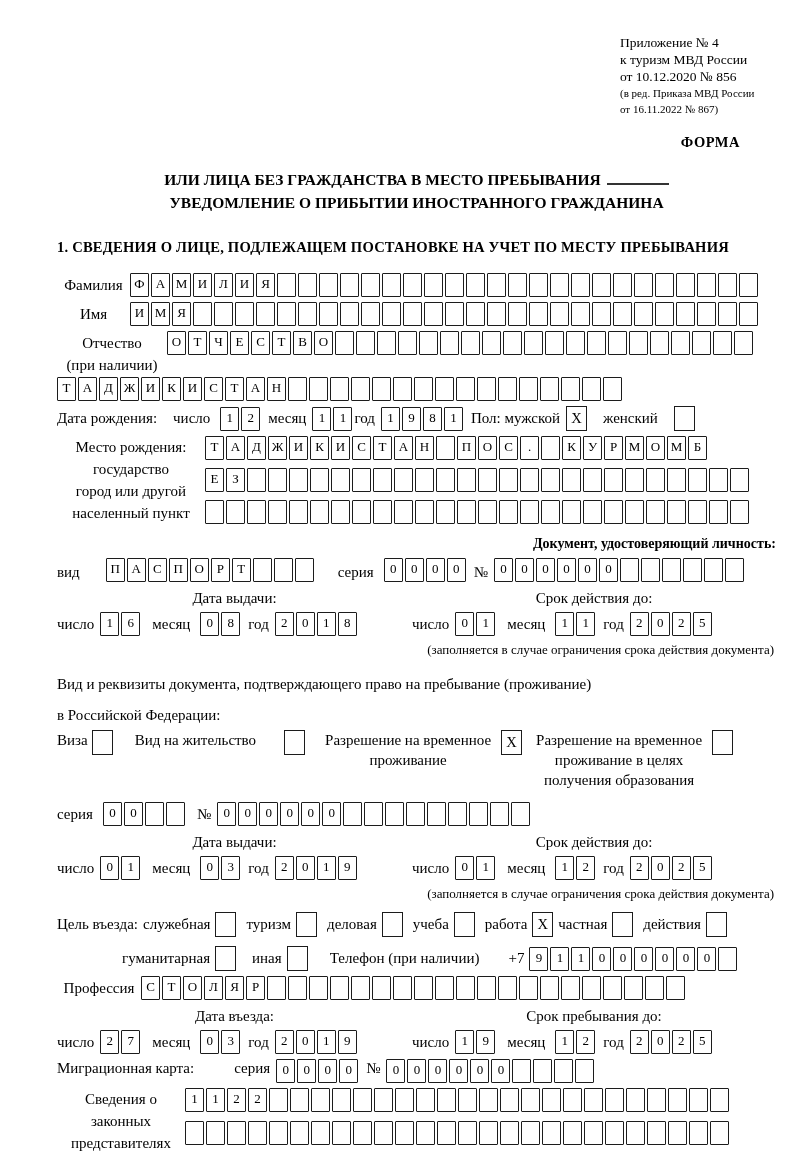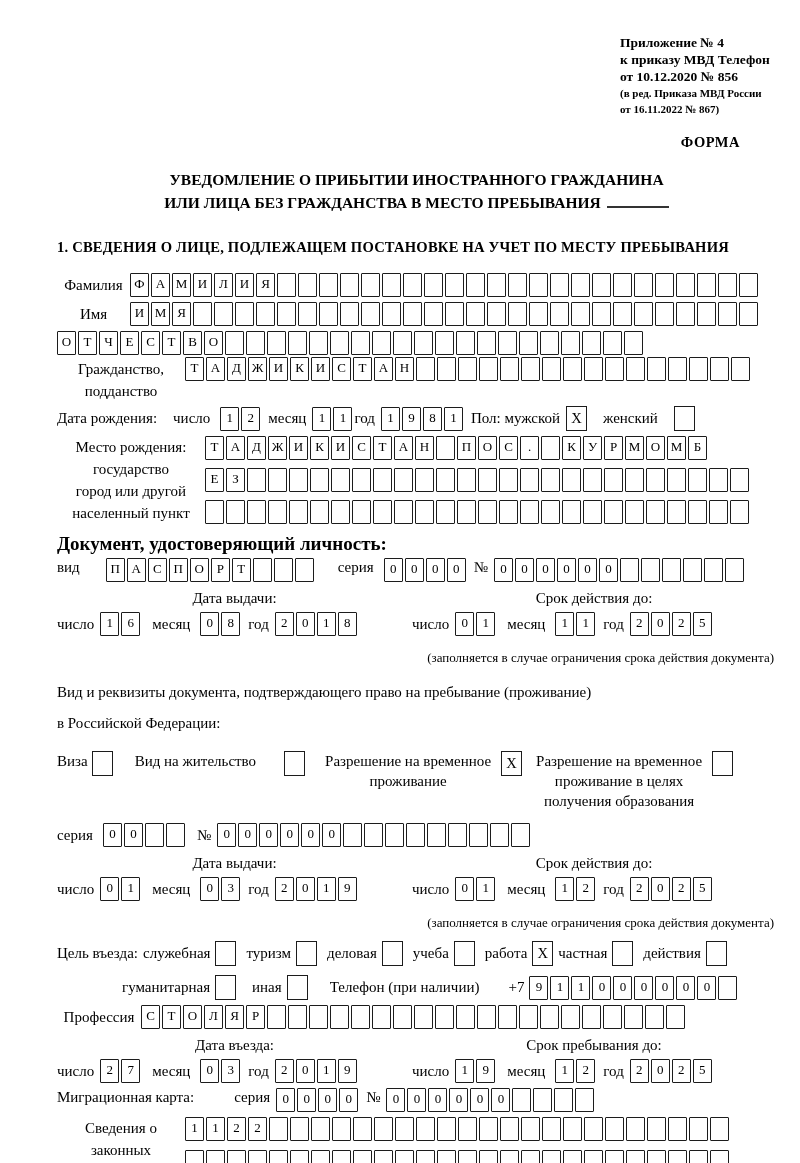--- a/index.html
+++ b/index.html
@@ -5,21 +5,21 @@
   * { margin:0; padding:0; box-sizing:border-box; }
   html,body { background:#fff; }
   body {
     width:800px; height:1163px; overflow:hidden;
     font-family:"Liberation Serif","DejaVu Serif",serif;
     color:#000; font-size:15px; line-height:19px;
   }
   .page { padding:34px 24px 0 57px; }
 
   
-  .hdr { margin-left:563px; font-size:13.5px; line-height:17px;font-weight:bold; }
+  .hdr { margin-left:563px; font-size:13.5px; line-height:17px; }
   .hdr .ed { font-size:11px; line-height:16px; }
   .hdr .ed:first-of-type { margin-top:4px; }
   .forma { text-align:right; font-weight:bold; font-size:14.5px; margin:16px 36px 0 0; letter-spacing:.5px; }
 
   .title { text-align:center; font-weight:bold; font-size:15.5px; line-height:23px; margin-top:16px; }
   .blank-line { display:inline-block; width:62px; border-bottom:2px solid #333; height:12px; margin-left:6px; }
 
   .sec1 { font-weight:bold; font-size:14.6px; margin-top:24px; letter-spacing:.2px; }
 
   
@@ -44,29 +44,29 @@
   .w-place { flex:0 0 148px; }
   .w-prof  { flex:0 0 84px; }
   .w-repr  { flex:0 0 128px; }
 
   .mt8 { } .mt12 { margin-top:12px; } .mt16 { margin-top:16px; }
 
   .inlinegrp { display:inline-flex; align-items:center; }
   .inlinegrp .lbl { padding-top:0; }
   .gap6 { width:6px; } .gap10 { width:10px; } .gap16 { width:16px; }
 
-  .center-b { text-align:left; font-weight:bold; font-size:19px; margin-top:9px; }
+  .center-b { text-align:right; font-weight:bold; font-size:14px; margin-top:9px; }
 
   .dheads { display:flex; margin-top:7px; }
   .dheads .dl { flex:0 0 355px; text-align:center; }
   .dheads .dr { flex:1; text-align:center; }
   .dates { display:flex; margin-top:4px; }
   .dates .dl { flex:0 0 355px; }
   .dates .dr { flex:1; }
-  .note { font-size:13px; text-align:right; margin-top:12px; padding-right:2px; }
+  .note { font-size:13px; text-align:right; margin-top:4px; padding-right:2px; }
 
   .stack { display:flex; flex-direction:column; }
   .placecells .cellrow { margin-bottom:8px; }
 
   .optrow { display:flex; align-items:flex-start; margin-top:10px; }
   .opt { display:flex; align-items:flex-start; }
   .opt .olabel { text-align:center; line-height:20px; }
   .opt .cbox { margin-left:10px; margin-top:0; }
   .prow { display:flex; align-items:center; margin-top:9px; flex-wrap:nowrap; }
   .prow .plbl { margin-right:5px; }
@@ -74,31 +74,31 @@
 
   .smallnote { font-size:13.5px; margin-top:6px; }
 </style>
 </head>
 <body>
 
 <div class="page">
 
   <div class="hdr">
     <div>Приложение № 4</div>
-    <div>к приказу МВД Телефон</div>
+    <div>к туризм МВД России</div>
     <div>от 10.12.2020 № 856</div>
     <div class="ed">(в ред. Приказа МВД России</div>
     <div class="ed">от 16.11.2022 № 867)</div>
   </div>
 
   <div class="forma">ФОРМА</div>
 
   <div class="title">
+    <div><span>ИЛИ ЛИЦА БЕЗ ГРАЖДАНСТВА В МЕСТО ПРЕБЫВАНИЯ</span><span class="blank-line"></span></div>
     <div>УВЕДОМЛЕНИЕ О ПРИБЫТИИ ИНОСТРАННОГО ГРАЖДАНИНА</div>
-    <div><span>ИЛИ ЛИЦА БЕЗ ГРАЖДАНСТВА В МЕСТО ПРЕБЫВАНИЯ</span><span class="blank-line"></span></div>
   </div>
 
   <div class="sec1">1. СВЕДЕНИЯ О ЛИЦЕ, ПОДЛЕЖАЩЕМ ПОСТАНОВКЕ НА УЧЕТ ПО МЕСТУ ПРЕБЫВАНИЯ</div>
 
   <div class="frow mt16">
     <span class="lbl lblcol w-surname">Фамилия</span>
     <span class="cellrow">
         <span class="cell">Ф</span>
         <span class="cell">А</span>
         <span class="cell">М</span>
@@ -162,20 +162,24 @@
         <span class="cell"></span>
         <span class="cell"></span>
         <span class="cell"></span>
         <span class="cell"></span>
         <span class="cell"></span>
         <span class="cell"></span>
       </span>
   </div>
 
   <div class="frow">
+    <span class="lblcol w-patr stack">
+      <span class="lbl">Отчество</span>
+      <span class="lbl">(при наличии)</span>
+    </span>
     <span class="cellrow">
         <span class="cell">О</span>
         <span class="cell">Т</span>
         <span class="cell">Ч</span>
         <span class="cell">Е</span>
         <span class="cell">С</span>
         <span class="cell">Т</span>
         <span class="cell">В</span>
         <span class="cell">О</span>
         <span class="cell"></span>
@@ -195,24 +199,20 @@
         <span class="cell"></span>
         <span class="cell"></span>
         <span class="cell"></span>
         <span class="cell"></span>
         <span class="cell"></span>
         <span class="cell"></span>
       </span>
   </div>
 
   <div class="frow" style="margin-top:2px">
-    <span class="lblcol w-citz stack">
-      <span class="lbl">Гражданство,</span>
-      <span class="lbl">подданство</span>
-    </span>
     <span class="cellrow">
         <span class="cell">Т</span>
         <span class="cell">А</span>
         <span class="cell">Д</span>
         <span class="cell">Ж</span>
         <span class="cell">И</span>
         <span class="cell">К</span>
         <span class="cell">И</span>
         <span class="cell">С</span>
         <span class="cell">Т</span>
@@ -369,21 +369,21 @@
           <span class="cell"></span>
           <span class="cell"></span>
           <span class="cell"></span>
           <span class="cell"></span>
         </span>
     </span>
   </div>
 
   <div class="center-b" style="margin-top:2px">Документ, удостоверяющий личность:</div>
 
-  <div class="frow" style="align-items:flex-start">
+  <div class="frow" style="align-items:flex-end">
     <span>вид</span>
     <span style="width:26px"></span>
     <span class="cellrow">
         <span class="cell">П</span>
         <span class="cell">А</span>
         <span class="cell">С</span>
         <span class="cell">П</span>
         <span class="cell">О</span>
         <span class="cell">Р</span>
         <span class="cell">Т</span>
@@ -471,21 +471,21 @@
           <span class="cell">2</span>
           <span class="cell">5</span>
         </span>
     </span>
   </div>
   <div class="note">(заполняется в случае ограничения срока действия документа)</div>
 
   <div class="smallnote" style="font-size:15px; margin-top:16px">Вид и реквизиты документа, подтверждающего право на пребывание (проживание)</div>
   <div style="margin-top:12px">в Российской Федерации:</div>
 
-  <div class="optrow" style="margin-top:18px">
+  <div class="optrow" style="margin-top:5px">
     <span class="opt">
       <span class="olabel">Виза</span>
       <span class="cbox" style="margin-left:4px"></span>
     </span>
     <span style="width:22px"></span>
     <span class="opt">
       <span class="olabel">Вид на жительство</span>
       <span class="cbox" style="margin-left:28px"></span>
     </span>
     <span style="width:20px"></span>

